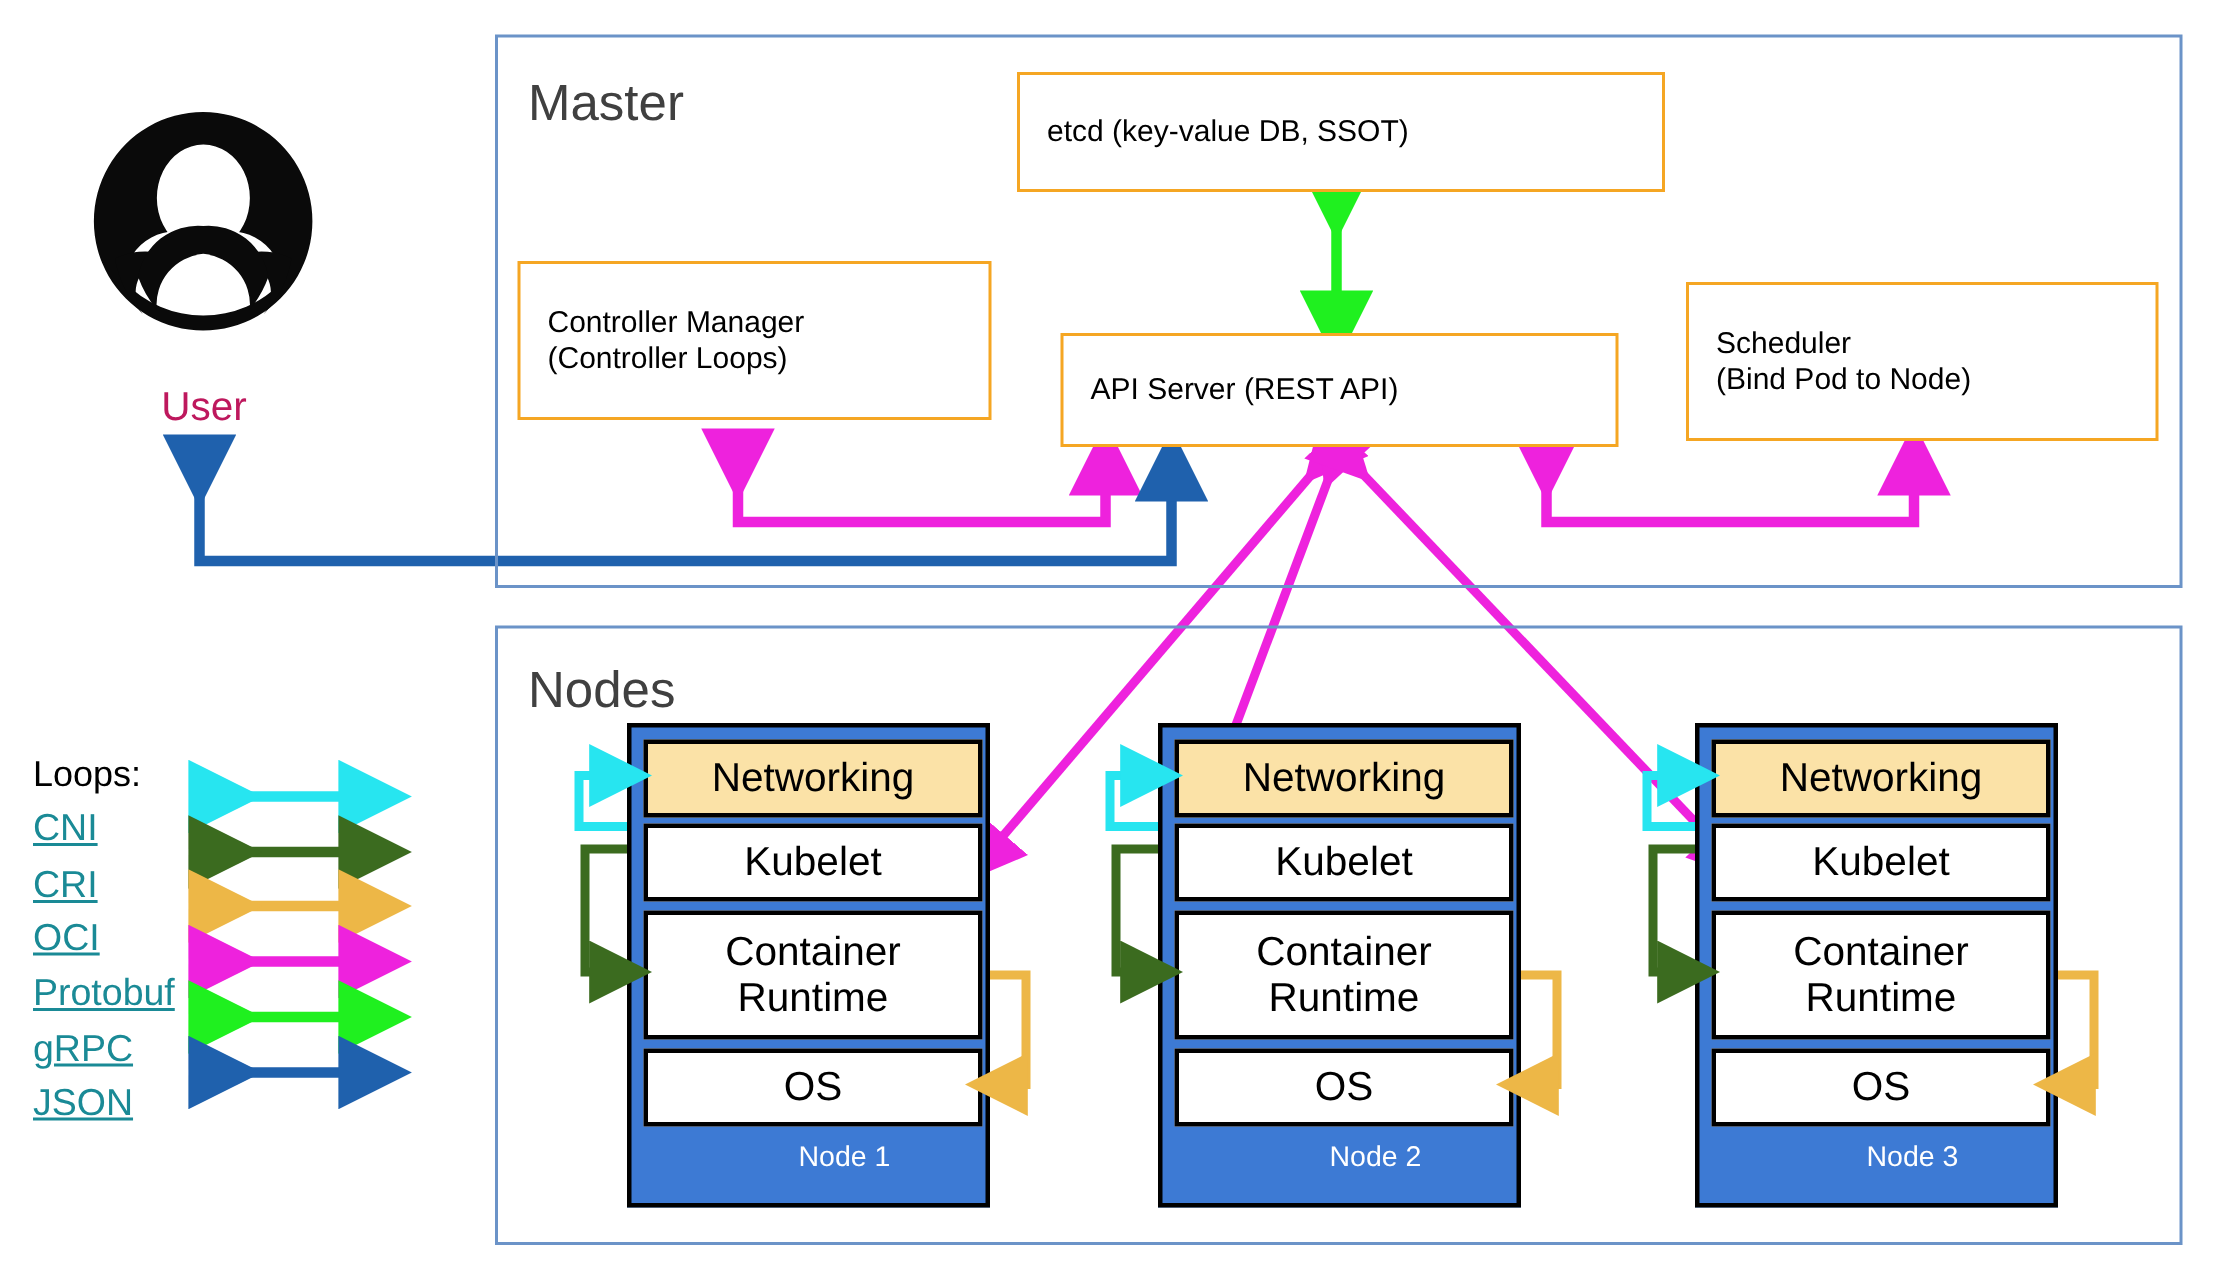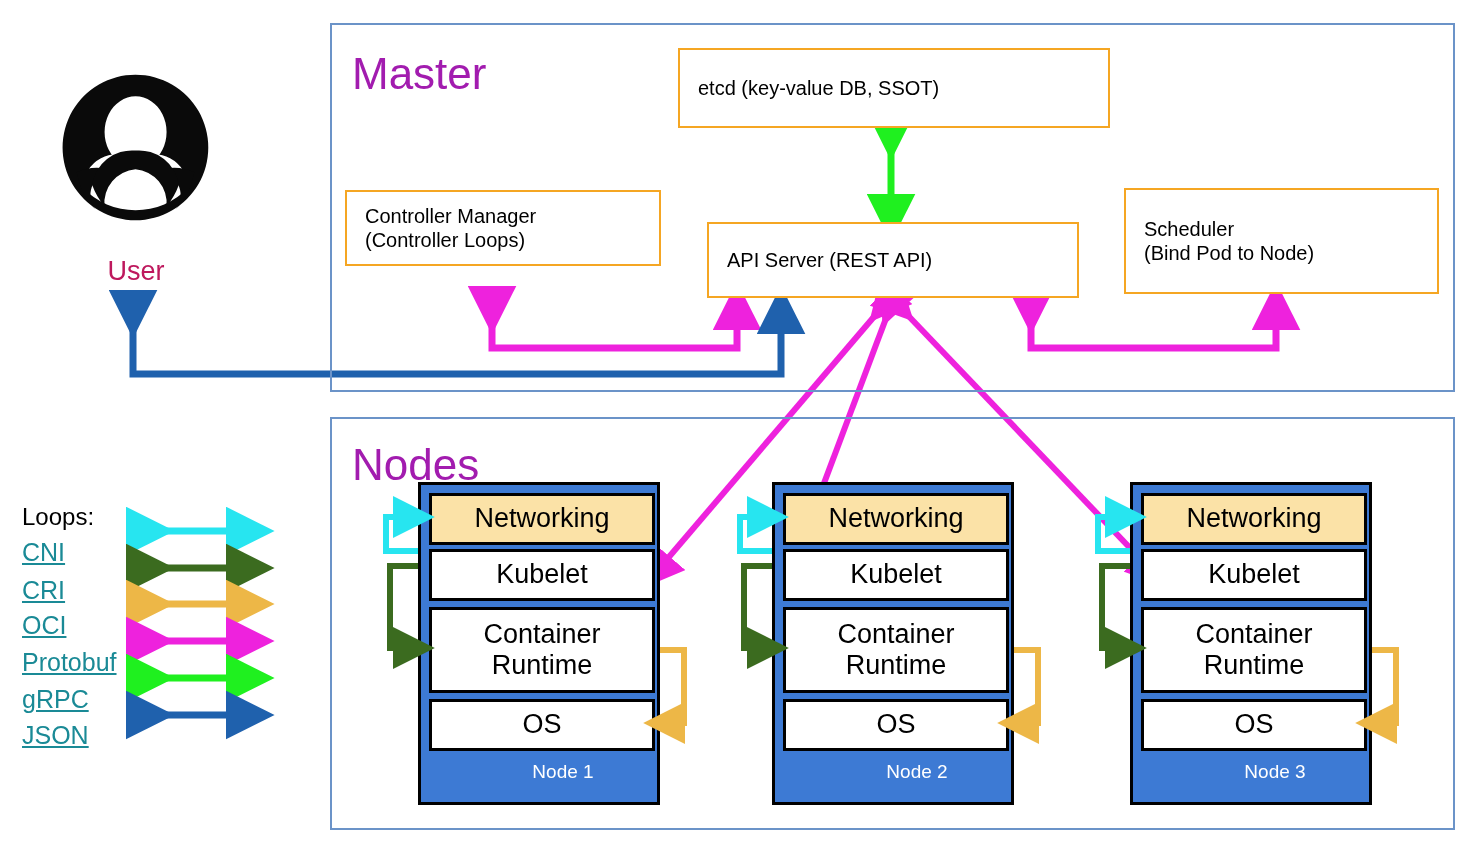--- a/index.html
+++ b/index.html
@@ -23,22 +23,22 @@
   }
   
   .group-box {
     position: absolute;
     border: 2px solid #6b93c8;
     background: transparent;
     box-sizing: border-box;
   }
   .group-title {
     position: absolute;
-    font-size: 44px;
-    color: #a21caf;
+    font-size: 34px;
+    color: #404040;
     line-height: 1;
     white-space: nowrap;
   }
   
   .comp-box {
     position: absolute;
     border: 2px solid #f5a623;
     background: #ffffff;
     box-sizing: border-box;
     display: flex;
@@ -154,21 +154,21 @@
   <div class="group-box" style="left:330px; top:23px; width:1125px; height:369px;"></div>
   <div class="group-title" style="left:352px; top:52px;">Master</div>
 
   <div class="group-box" style="left:330px; top:417px; width:1125px; height:413px;"></div>
   <div class="group-title" style="left:352px; top:443px;">Nodes</div>
 
   <div class="comp-box" style="left:678px; top:48px; width:432px; height:80px;">
     <span class="txt">etcd (key-value DB, SSOT)</span>
   </div>
 
-  <div class="comp-box" style="left:345px; top:190px; width:316px; height:76px;">
+  <div class="comp-box" style="left:345px; top:174px; width:316px; height:106px;">
     <span class="txt">Controller Manager
 (Controller Loops)</span>
   </div>
 
   <div class="comp-box" style="left:707px; top:222px; width:372px; height:76px;">
     <span class="txt">API Server (REST API)</span>
   </div>
 
   <div class="comp-box" style="left:1124px; top:188px; width:315px; height:106px;">
     <span class="txt">Scheduler

